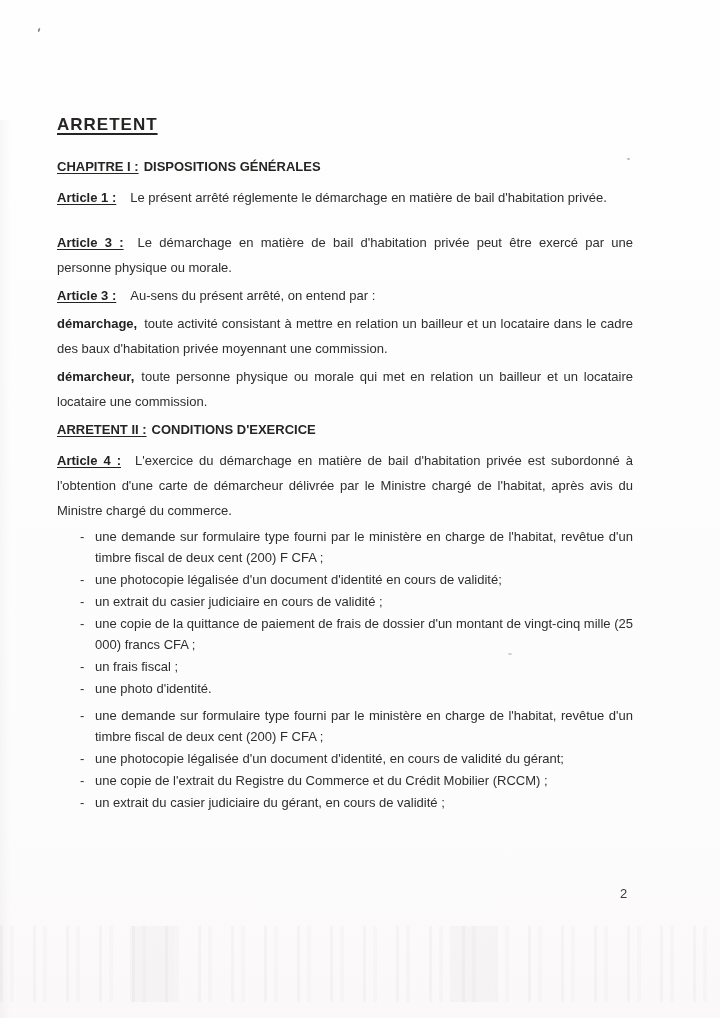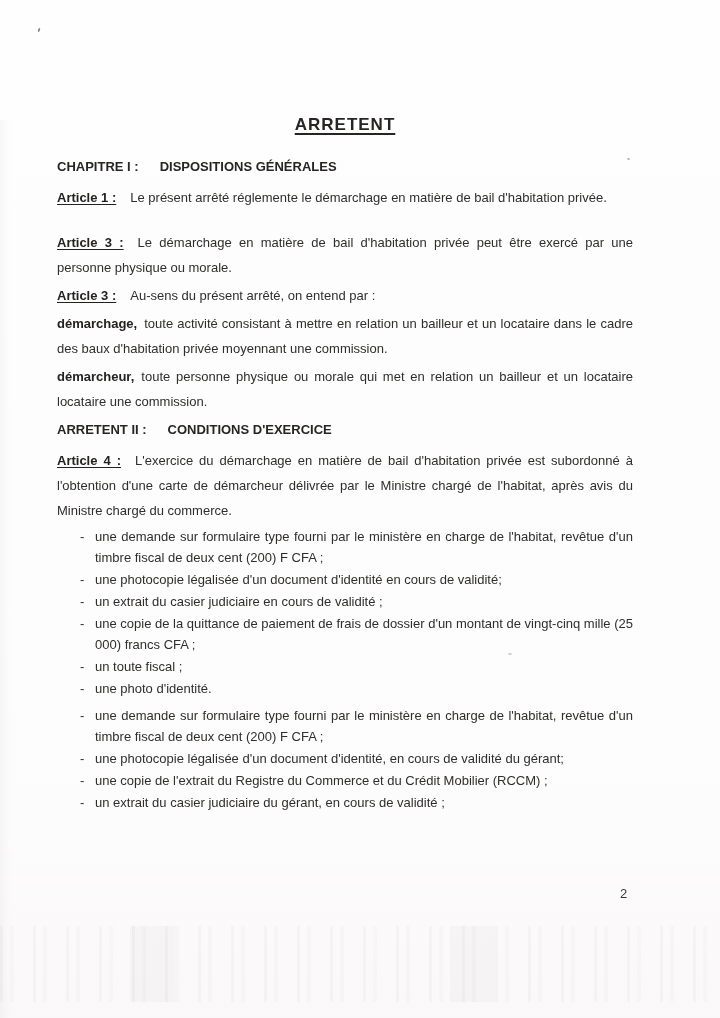--- a/index.html
+++ b/index.html
@@ -12,42 +12,43 @@
   .page {
     position: relative;
     width: 720px;
     height: 1018px;
     background: linear-gradient(180deg, #fefefe 0%, #fdfcfc 80%, #faf8f9 100%);
     padding: 112px 87px 0 57px;
     color: #2f2e2c;
     font-size: 13px;
   }
   .doc-title {
-    text-align: center;
+    text-align: left;
     font-size: 17px;
     font-weight: 700;
     letter-spacing: 1px;
     color: #262523;
     line-height: 26px;
     margin-bottom: 16px;
   }
   .doc-title span {
     text-decoration: underline;
     text-decoration-thickness: 2px;
     text-underline-offset: 3px;
   }
   .chapter {
     font-weight: 700;
     color: #262523;
     line-height: 25px;
     margin-bottom: 6px;
   }
   .chapter .chap-lbl {
+    text-decoration: underline;
     text-underline-offset: 2px;
-    margin-right: 21px;
+    margin-right: 5px;
   }
   p.para {
     text-align: justify;
     line-height: 25px;
     margin-bottom: 3px;
   }
   .lbl {
     font-weight: 700;
     color: #232220;
     text-decoration: underline;
@@ -149,21 +150,21 @@
     <div class="li">
         <span class="dash">-</span>
         <span class="li-text">un extrait du casier judiciaire en cours de validité ;</span>
       </div>
     <div class="li">
         <span class="dash">-</span>
         <span class="li-text">une copie de la quittance de paiement de frais de dossier d'un montant de vingt-cinq mille (25 000) francs CFA ;</span>
       </div>
     <div class="li">
         <span class="dash">-</span>
-        <span class="li-text">un toute fiscal ;</span>
+        <span class="li-text">un frais fiscal ;</span>
       </div>
     <div class="li">
         <span class="dash">-</span>
         <span class="li-text">une photo d'identité.</span>
       </div>
   </div>
 
 
   <div class="list">
     <div class="li">

